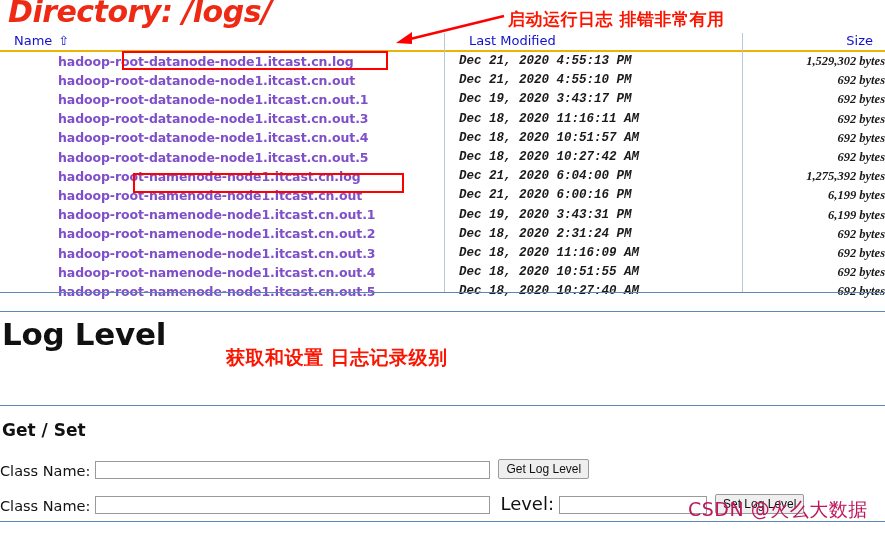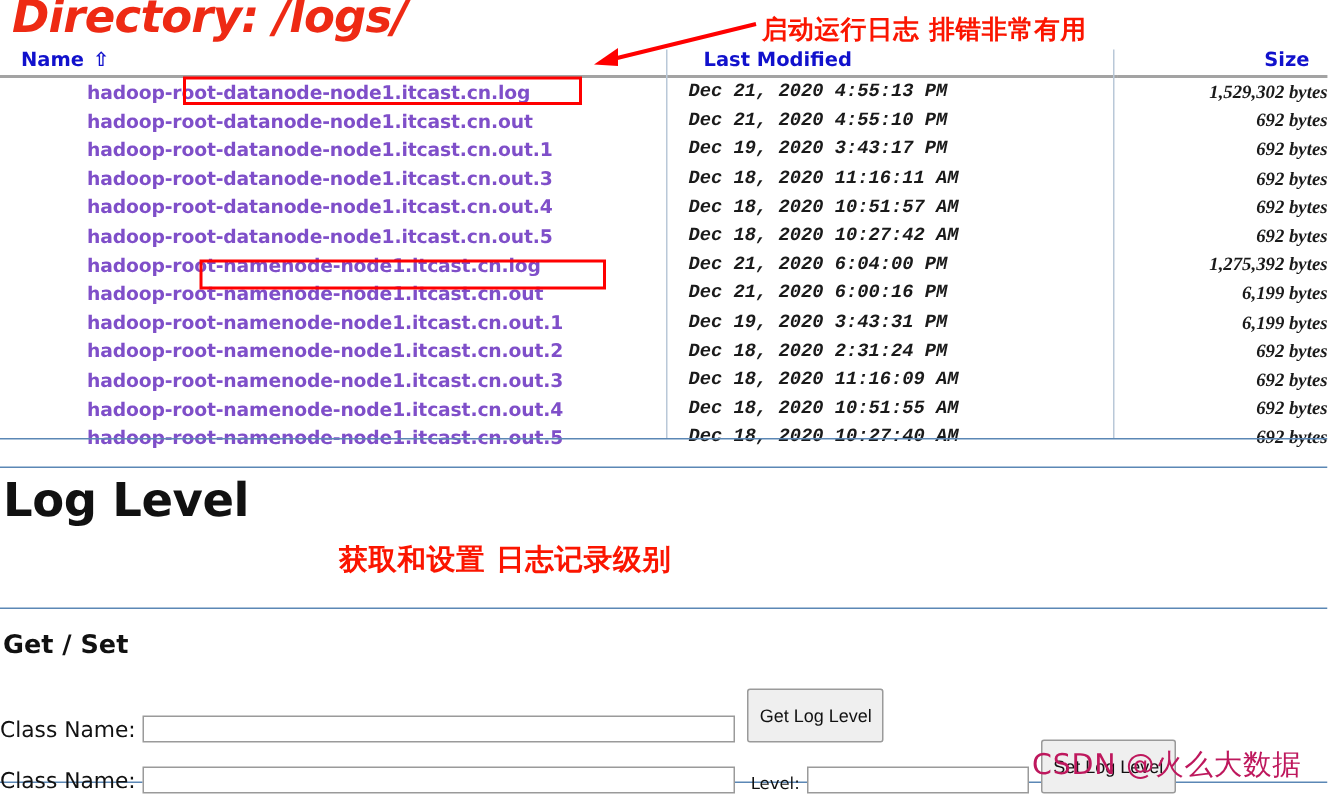--- a/index.html
+++ b/index.html
@@ -60,24 +60,24 @@
     table-layout: fixed;
   }
   .file-table col.c-name { width: 445px; }
   .file-table col.c-mod  { width: 300px; }
   .file-table col.c-size { width: 140px; }
 
   .file-table th {
     text-align: left;
     font-family: "DejaVu Sans", sans-serif;
     font-size: 13px;
-    font-weight: bold;
+    font-weight: normal;
     color: #1111cc;
     padding: 0 0 2px 14px;
-    border-bottom: 2px solid #a3a3a3;
+    border-bottom: 2px solid #eab308;
     white-space: nowrap;
   }
   .file-table th.th-size { text-align: right; padding-right: 12px; padding-left: 0; }
   .file-table th.th-mod  { padding-left: 24px; }
   .sort-arrow { font-size: 13px; color: #1111cc; padding-left: 6px; }
 
   .file-table td {
     font-size: 12.5px;
     padding: 0.5px 0 0.5px 14px;
     white-space: nowrap;
@@ -149,21 +149,21 @@
     top: 316px;
     font-family: "DejaVu Sans", sans-serif;
     font-size: 31px;
     font-weight: bold;
     color: #111111;
     letter-spacing: -0.3px;
   }
   .anno-mid {
     position: absolute;
     left: 226px;
-    top: 360px;
+    top: 345px;
     font-family: "DejaVu Sans", sans-serif;
     font-size: 19px;
     font-weight: bold;
     color: #fb1500;
     white-space: nowrap;
     letter-spacing: 0.5px;
   }
   .getset-title {
     position: absolute;
     left: 2px;
@@ -197,35 +197,35 @@
     background: #ffffff;
     font-family: "Liberation Sans", sans-serif;
     font-size: 12px;
     padding: 0 3px;
     box-sizing: border-box;
     outline: none;
   }
   .text-input.level-input { width: 148px; }
   .btn {
     margin-left: 8px;
-    height: 36px;
+    height: 20px;
     background: #efefef;
     border: 1px solid #9a9a9a;
     border-radius: 2px;
     font-family: "Liberation Sans", sans-serif;
     font-size: 12px;
     color: #111111;
     padding: 0 7px;
     cursor: pointer;
     line-height: 18px;
     white-space: nowrap;
   }
   .lvl-label {
     font-family: "DejaVu Sans", sans-serif;
-    font-size: 11px;
+    font-size: 18px;
     color: #111111;
     padding: 0 5px 0 10px;
   }
 
   
   .watermark {
     position: absolute;
     left: 688px;
     top: 497px;
     font-family: "DejaVu Sans", sans-serif;

